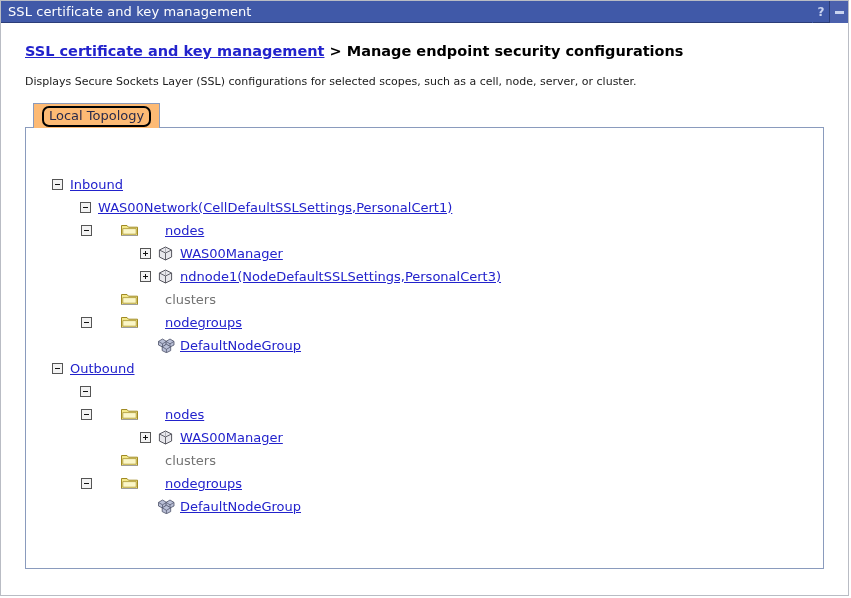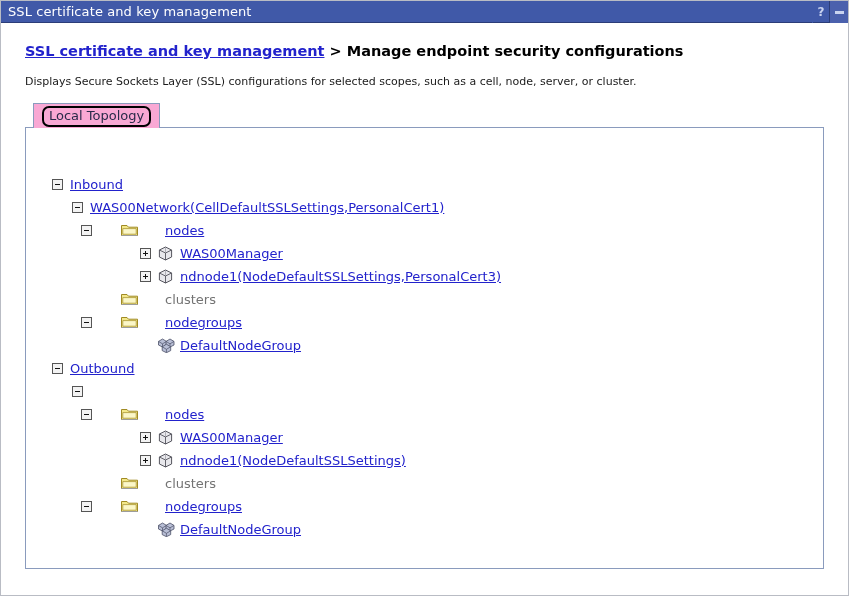--- a/index.html
+++ b/index.html
@@ -107,21 +107,21 @@
     height: 25px;
   }
   .tab {
     position: absolute;
     left: 8px;
     top: 0;
     height: 25px;
     box-sizing: border-box;
     border: 1px solid #8a9bbd;
     border-bottom: none;
-    background: #f9a8d4;
+    background: #fdba74;
     display: flex;
     align-items: center;
     padding: 0 8px;
     z-index: 3;
   }
   .tab-label {
     border: 2px solid #000000;
     border-radius: 7px;
     padding: 1px 5px 2px 5px;
     font-size: 13px;
@@ -202,21 +202,21 @@
     color: #2222cc;
     text-decoration: underline;
     cursor: pointer;
   }
   .label.plain {
     color: #737373;
   }
 
   
   .lvl0 { margin-left: 0px; }
-  .lvl1 { margin-left: 20px; }
+  .lvl1 { margin-left: 28px; }
   .lvl2 { margin-left: 29px; gap: 22px; }
   .lvl3 { margin-left: 88px; }
 </style>
 </head>
 <body>
 
 <div class="window">
 
   <div class="titlebar">
     <span class="titlebar-text">SSL certificate and key management</span>
@@ -355,32 +355,20 @@
             <span class="icon">
               <svg width="15" height="15" viewBox="0 0 15 15">
                 <path d="M7.5 1 L13.6 4 L13.6 11 L7.5 14 L1.4 11 L1.4 4 Z" fill="#e8e8ec" stroke="#55555e" stroke-width="1" stroke-linejoin="round"></path>
                 <path d="M1.4 4 L7.5 7 L13.6 4" fill="none" stroke="#55555e" stroke-width="0.9"></path>
                 <path d="M7.5 7 L7.5 14" fill="none" stroke="#55555e" stroke-width="0.9"></path>
                 <path d="M7.5 1 L7.5 7" fill="none" stroke="#9a9aa2" stroke-width="0.7"></path>
               </svg>
             </span>
             <span class="label link">WAS00Manager</span>
           </div>
-          <div class="node lvl3">
-            <span class="expander plus"></span>
-            <span class="icon">
-              <svg width="15" height="15" viewBox="0 0 15 15">
-                <path d="M7.5 1 L13.6 4 L13.6 11 L7.5 14 L1.4 11 L1.4 4 Z" fill="#e8e8ec" stroke="#55555e" stroke-width="1" stroke-linejoin="round"></path>
-                <path d="M1.4 4 L7.5 7 L13.6 4" fill="none" stroke="#55555e" stroke-width="0.9"></path>
-                <path d="M7.5 7 L7.5 14" fill="none" stroke="#55555e" stroke-width="0.9"></path>
-                <path d="M7.5 1 L7.5 7" fill="none" stroke="#9a9aa2" stroke-width="0.7"></path>
-              </svg>
-            </span>
-            <span class="label link">ndnode1(NodeDefaultSSLSettings)</span>
-          </div>
           <div class="node lvl2">
             <span class="expander-spacer"></span>
             <span class="icon">
               <svg width="17" height="14" viewBox="0 0 17 14">
                 <path d="M0.5 2.5 L6 2.5 L7.5 4.2 L16.5 4.2 L16.5 12.5 L0.5 12.5 Z" fill="#f3e88a" stroke="#a08a24" stroke-width="1"></path>
                 <path d="M1.8 5.6 L15.2 5.6 L15.2 11.2 L1.8 11.2 Z" fill="#fbf7c8" stroke="#a08a24" stroke-width="0.7"></path>
                 <path d="M0.5 12.5 L16.5 12.5" stroke="#9c9c9c" stroke-width="1"></path>
               </svg>
             </span>
             <span class="label plain">clusters</span>

